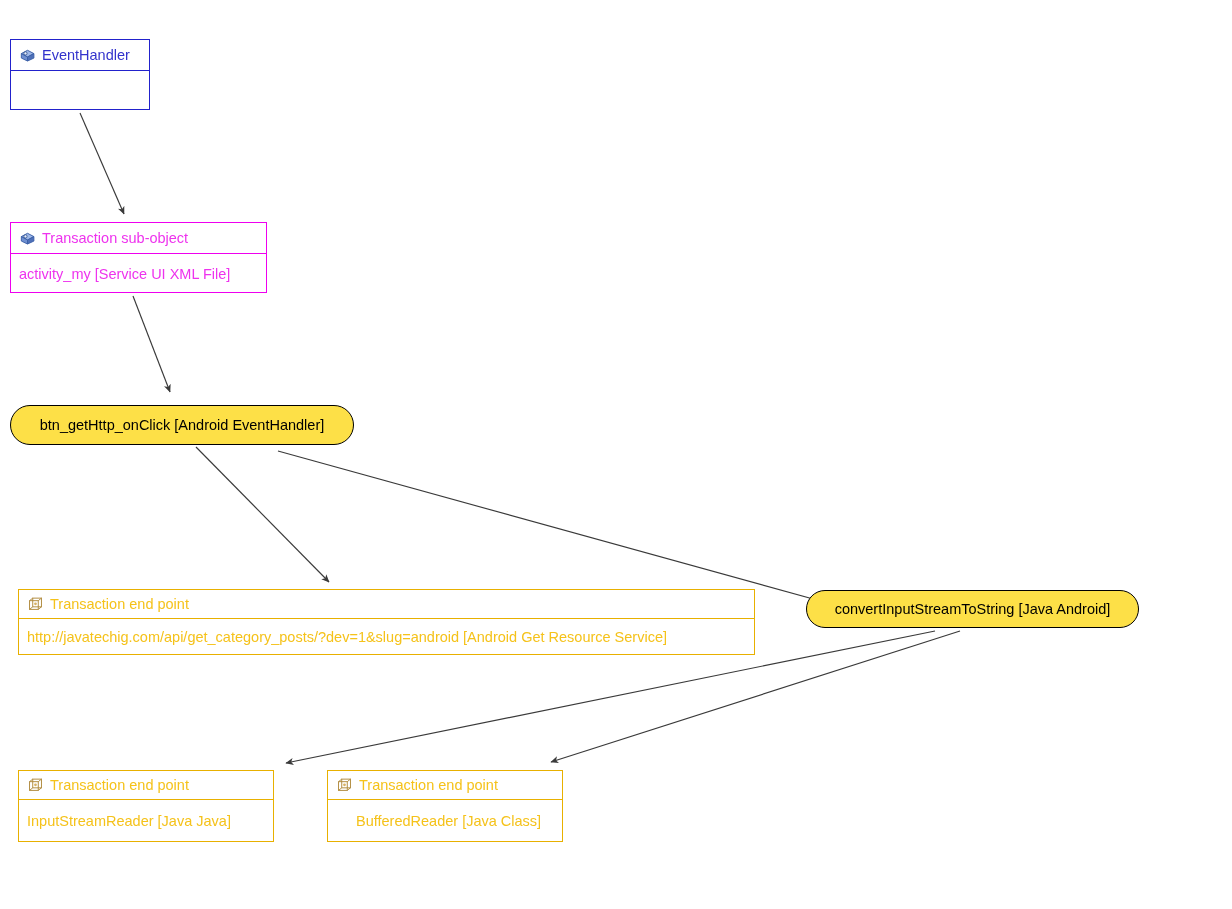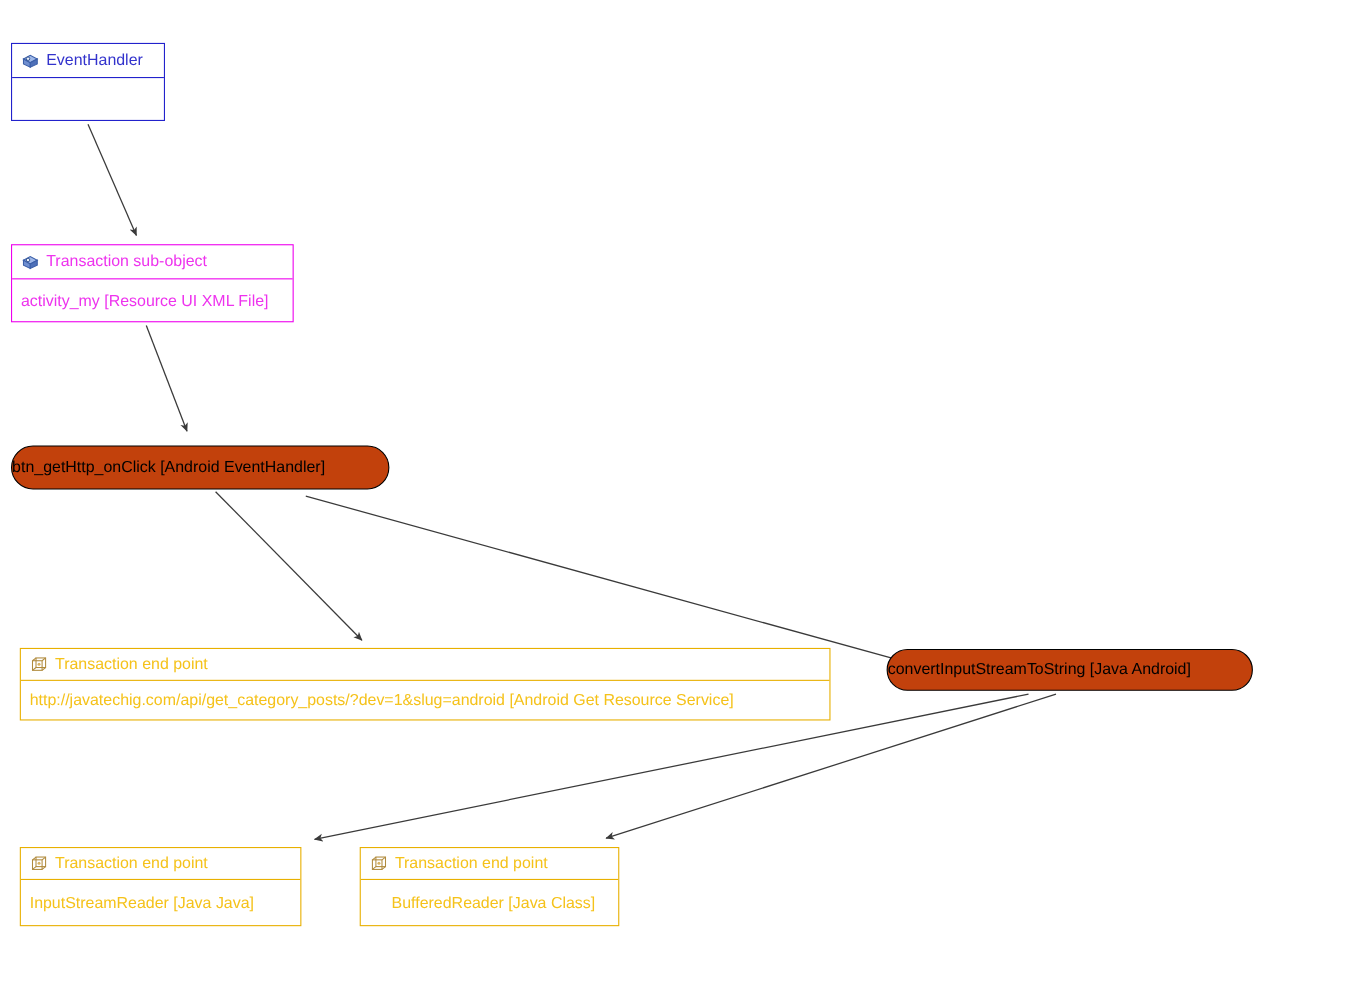--- a/index.html
+++ b/index.html
@@ -84,24 +84,25 @@
 
   .n-yellow { border-color: #e8b000; }
   .n-yellow .hdr { border-bottom-color: #e8b000; text-align: center; }
   .n-yellow .hdr-label, .n-yellow .body-label { color: #f5c21a; }
 
   
   .node-round {
     position: absolute;
     box-sizing: border-box;
     border: 1.4px solid #000000;
-    background: #c2410c;
+    background: #fde047;
     border-radius: 22px;
     display: flex;
     align-items: center;
+    justify-content: center;
     color: #000000;
     font-size: 14.5px;
     line-height: 16px;
     white-space: nowrap;
   }
 </style>
 </head>
 <body>
 
 <div id="canvas">
@@ -139,21 +140,21 @@
     <div class="hdr">
       <svg class="node-icon" viewBox="0 0 16 16" xmlns="http://www.w3.org/2000/svg">
         <path d="M2.2 6.2 L8 3.1 L14 6.2 L8 9.4 Z" fill="#9fb8e8" stroke="#3b5fa8" stroke-width="0.9"></path>
         <path d="M2.2 6.2 L2.2 10.4 L8 13.2 L8 9.4 Z" fill="#6f8fd0" stroke="#3b5fa8" stroke-width="0.9"></path>
         <path d="M14 6.2 L14 10.4 L8 13.2 L8 9.4 Z" fill="#4e70b8" stroke="#3b5fa8" stroke-width="0.9"></path>
         <circle cx="6.1" cy="6.0" r="1.5" fill="#e9eef9" stroke="#32538f" stroke-width="0.8"></circle>
       </svg>
       <span class="hdr-label">Transaction sub-object</span>
     </div>
     <div class="body" style="height:39px;">
-      <span class="body-label">activity_my [Resource UI XML File]</span>
+      <span class="body-label">activity_my [Service UI XML File]</span>
     </div>
   </div>
 
   <div class="node-round" style="left:10px; top:405px; width:344px; height:40px;">
     <span>btn_getHttp_onClick [Android EventHandler]</span>
   </div>
 
   <div class="node-box n-yellow" style="left:18px; top:589px; width:737px; height:66px;">
     <div class="hdr" style="height:29px;">
       <svg class="node-icon" viewBox="0 0 16 16" xmlns="http://www.w3.org/2000/svg">

